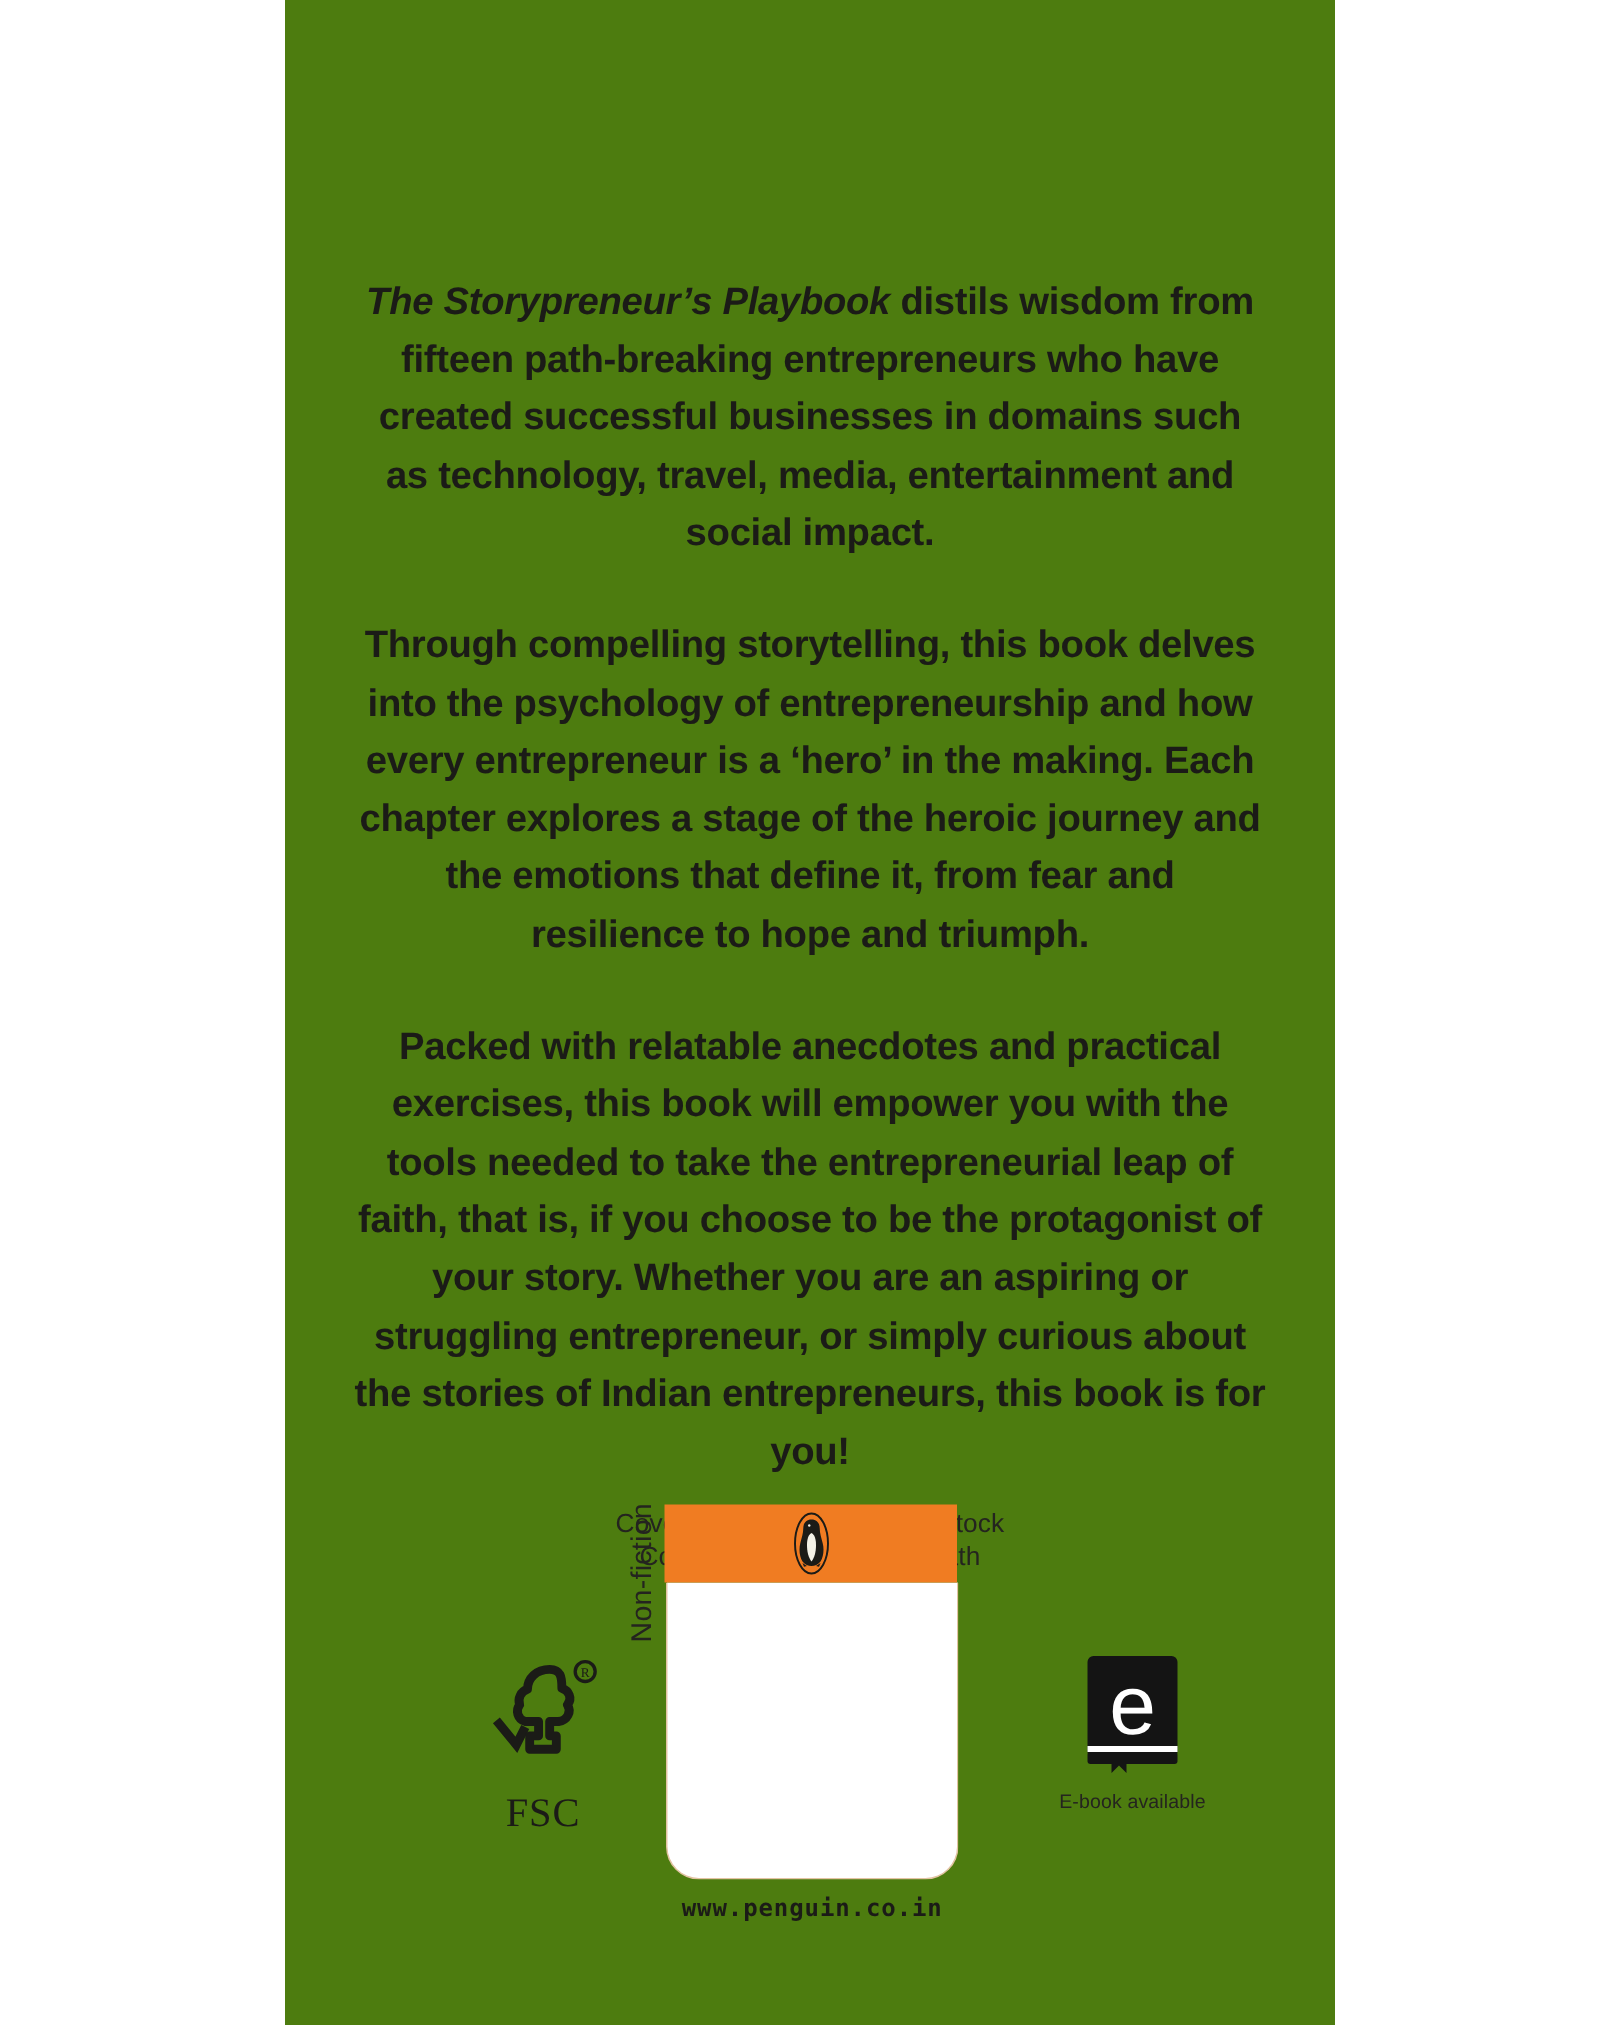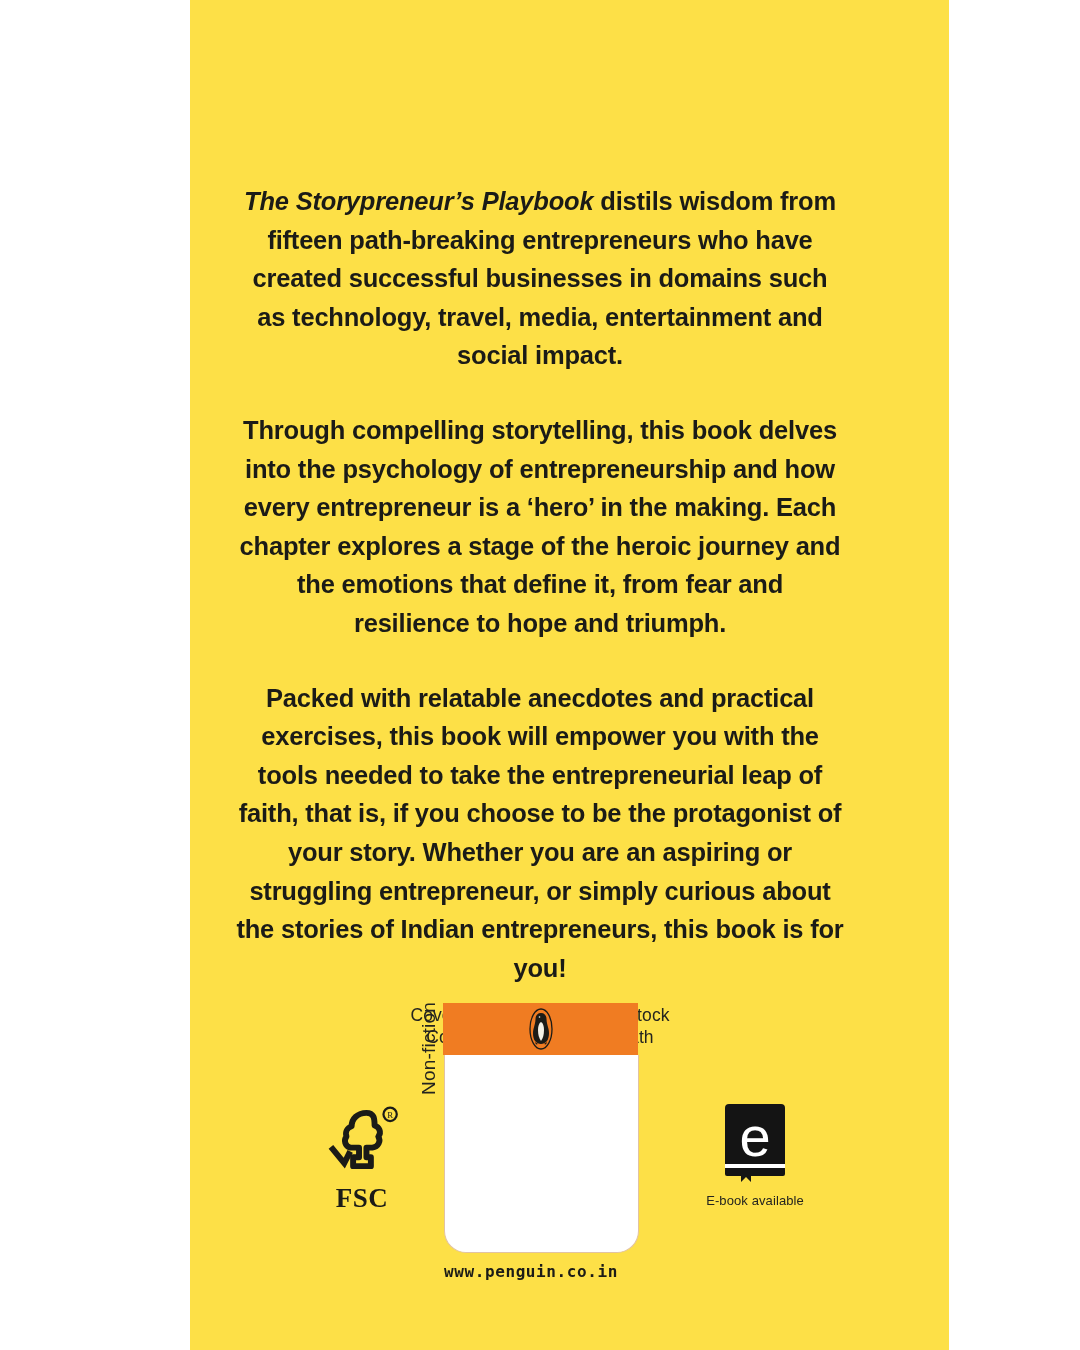--- a/index.html
+++ b/index.html
@@ -18,23 +18,23 @@
     height: 1350px;
     background: #ffffff;
     overflow: hidden;
   }
 
   
   .cover-panel {
     position: absolute;
     left: 190px;
     top: 0;
-    width: 759px;
+    width: 700px;
     height: 1350px;
-    background: #fde047;
+    background: #4d7c0f;
   }
 
   
   .blurb {
     position: absolute;
     left: 46px;
     top: 182px;
     width: 608px;
     text-align: center;
   }
@@ -127,44 +127,45 @@
     letter-spacing: 0.2px;
     white-space: nowrap;
     text-align: left;
   }
 
   .penguin-url {
     position: absolute;
     left: 0;
     top: 207px;
     width: 195px;
+    text-align: center;
     font-family: "DejaVu Sans Mono", monospace;
     font-size: 16px;
     font-weight: 700;
     color: #1b1b17;
     letter-spacing: 0.6px;
   }
 
   
   .fsc-block {
     position: absolute;
     left: 124px;
     top: 104px;
     width: 96px;
     text-align: center;
   }
   .fsc-mark { width: 74px; height: 74px; display: block; margin: 0 auto; }
   .fsc-text {
     font-family: "Liberation Serif", serif;
     font-size: 27px;
-    font-weight: 700;
+    font-weight: 400;
     color: #1b1b17;
     letter-spacing: 0.5px;
     line-height: 1;
-    margin-top: 7px;
+    margin-top: 17px;
   }
 
   
   .ebook-block {
     position: absolute;
     left: 470px;
     top: 102px;
     width: 190px;
     text-align: center;
   }

